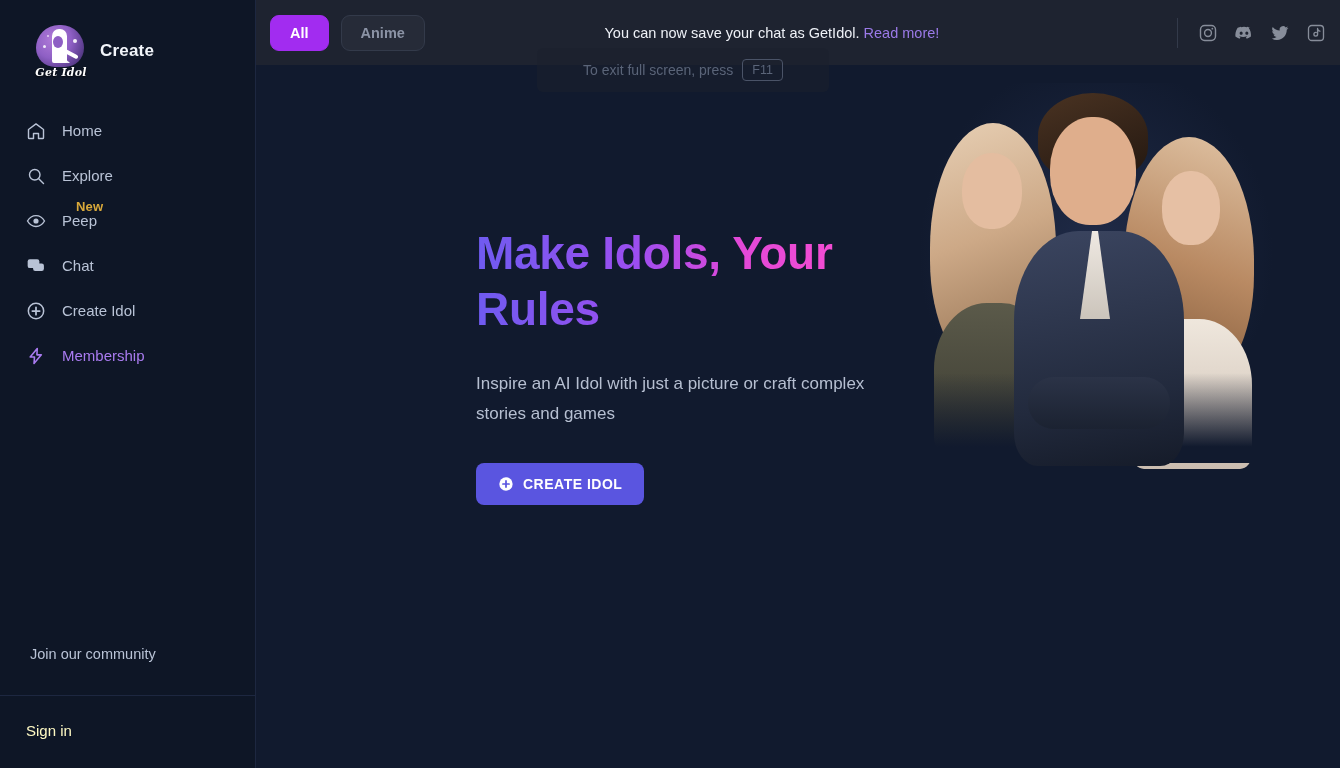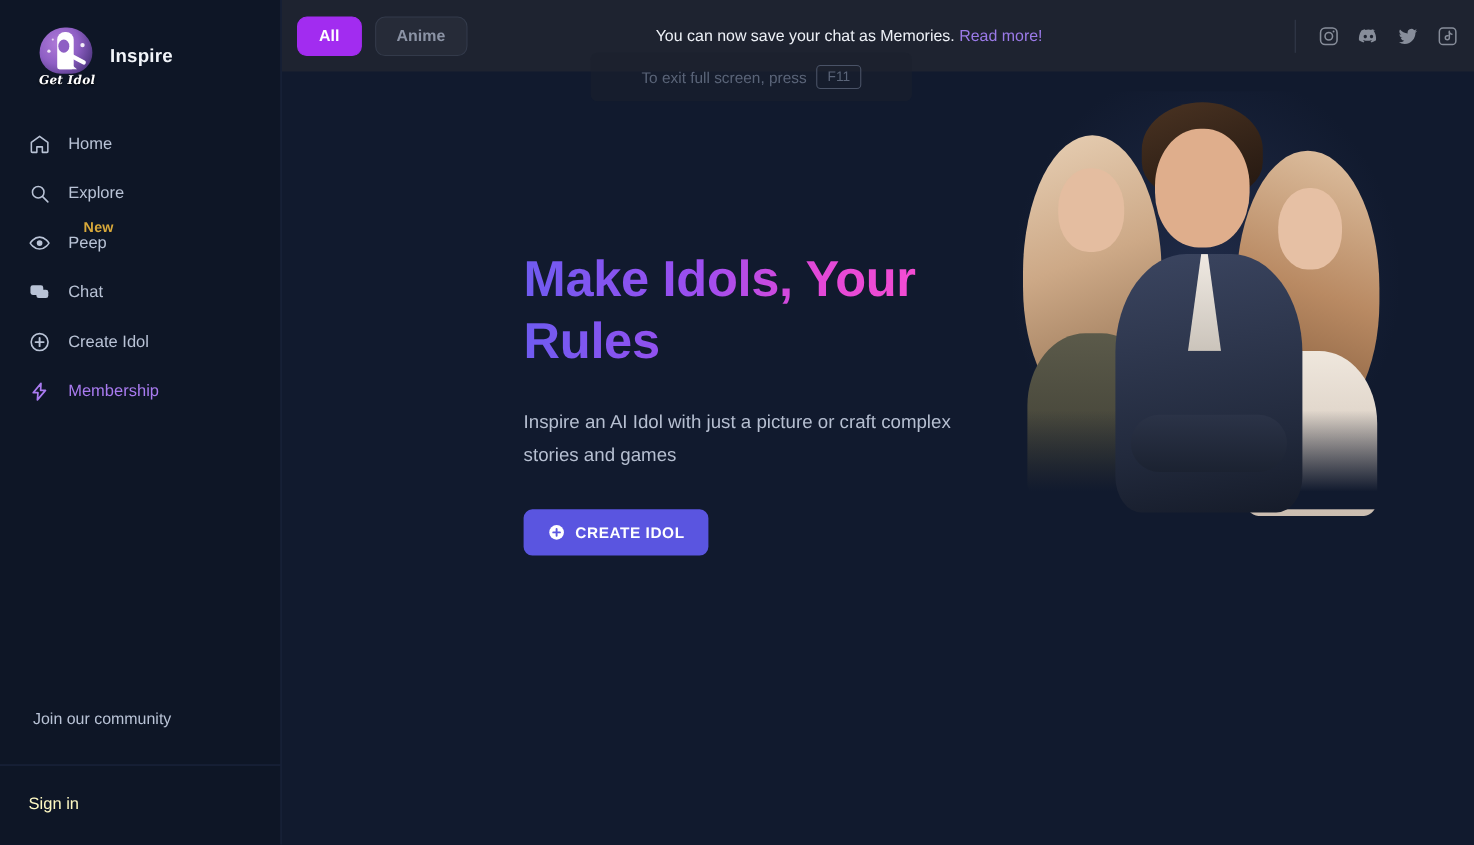--- a/index.html
+++ b/index.html
@@ -277,21 +277,21 @@
       <div class="logo-mark">
         <div class="logo-bg"></div>
         <div class="logo-tri"></div>
         <div class="logo-r"></div>
         <div class="logo-leg"></div>
         <div class="logo-spark s1"></div>
         <div class="logo-spark s2"></div>
         <div class="logo-spark s3"></div>
         <div class="logo-script">Get Idol</div>
       </div>
-      <div class="brand-name">Inspire</div>
+      <div class="brand-name">Create</div>
     </div>
 
     <nav class="nav">
 
       <div class="nav-item">
         <span class="ico">
           <svg viewBox="0 0 24 24" fill="none" stroke="#b9c3d6" stroke-width="1.7" stroke-linecap="round" stroke-linejoin="round">
             <path d="M3 10.2 12 3.5l9 6.7V20a1 1 0 0 1-1 1h-5v-6H9v6H4a1 1 0 0 1-1-1z"></path>
           </svg>
         </span>
@@ -382,21 +382,21 @@
 
   <main class="main">
 
     <header class="topbar">
       <div class="chips">
         <button class="chip active">All</button>
         <button class="chip">Anime</button>
       </div>
 
       <div class="announce">
-        <span>You can now save your chat as Memories.</span>
+        <span>You can now save your chat as GetIdol.</span>
         <a>Read more!</a>
       </div>
 
       <div class="socials">
         <div class="sep"></div>
         <span class="soc">
           <svg viewBox="0 0 24 24" fill="none" stroke="#c8cfdb" stroke-width="1.7">
             <rect x="3" y="3" width="18" height="18" rx="5"></rect>
             <circle cx="12" cy="12" r="4.1"></circle>
             <circle cx="17.2" cy="6.8" r="1.1" fill="#c8cfdb" stroke="none"></circle>

